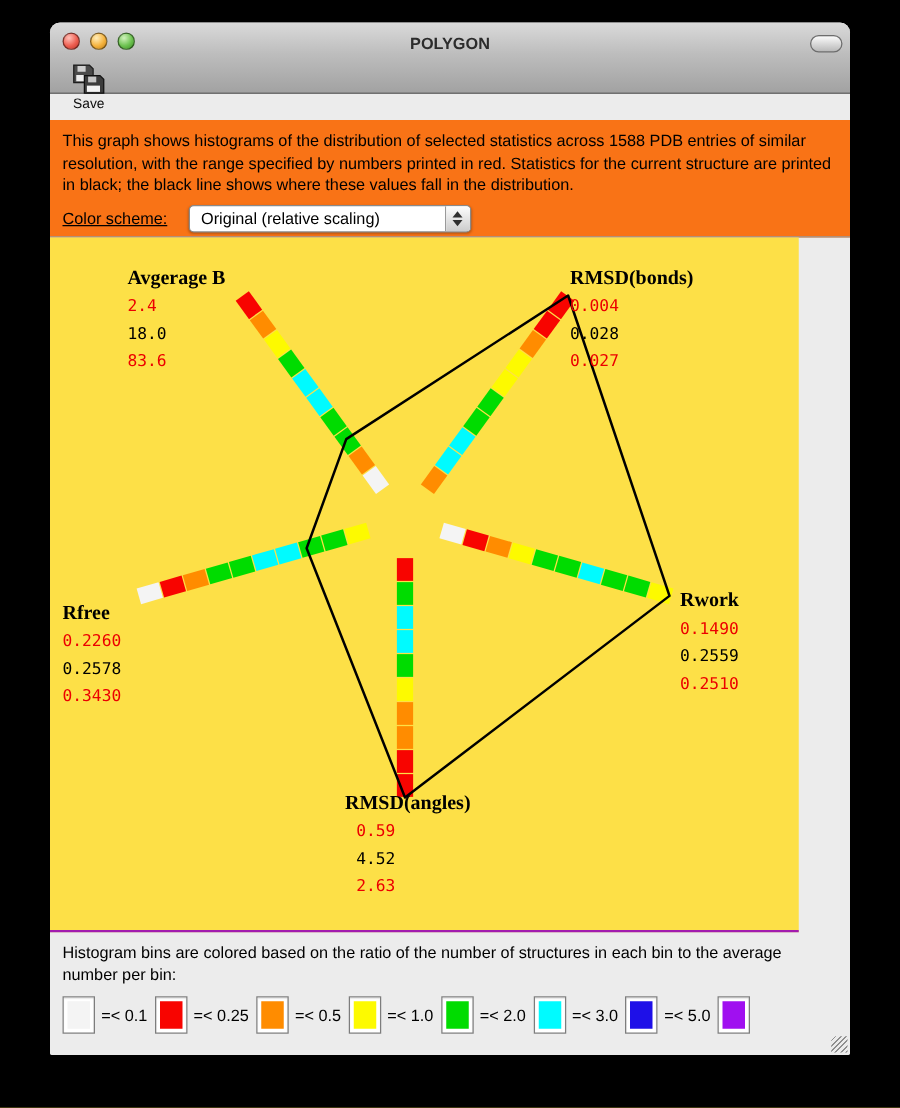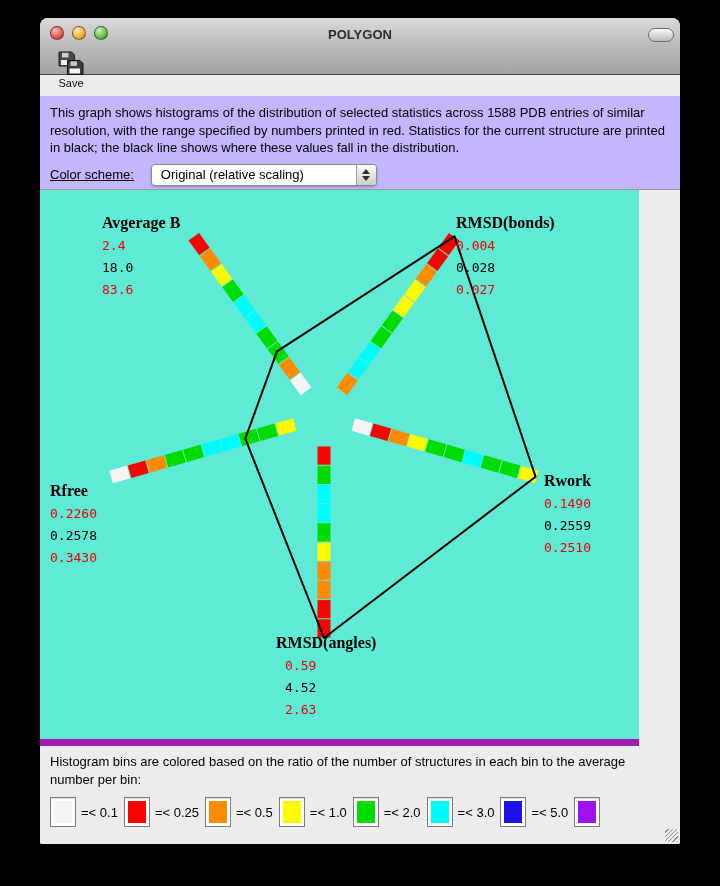--- a/index.html
+++ b/index.html
@@ -19,37 +19,37 @@
   .tl.green{background:radial-gradient(circle at 35% 28%,#d2f3bd,#6cc250 55%,#3c8d22);}
   .title{position:absolute;left:0;right:0;top:9px;text-align:center;
     font-size:13px;font-weight:bold;color:#2c2c2c;}
   .pill{position:absolute;right:6px;top:10px;width:26px;height:14px;border-radius:8px;
     background:linear-gradient(#fbfbfb,#b9b9b9);border:1px solid #6d6d6d;box-sizing:border-box;}
   .toolbar{position:absolute;left:0;right:0;top:30px;height:47px;padding-left:29px;}
   .save-btn{position:absolute;left:8px;top:3px;width:46px;text-align:center;cursor:default;}
   .save-btn svg{display:block;margin:0 auto;}
   .save-label{font-size:11px;color:#0c0c0c;display:block;margin-top:1px;}
   
-  .desc-panel{position:absolute;top:78px;left:0;width:640px;height:94px;background:#c4b5fd;
+  .desc-panel{position:absolute;top:78px;left:0;width:640px;height:94px;background:#f97316;
     padding:8px 10px;box-sizing:border-box;border-bottom:1px solid #9b9b9b;}
   .desc-text{margin:0;font-size:13px;line-height:17.5px;color:#000;}
   .scheme-row{margin-top:7px;display:flex;align-items:center;}
   .scheme-label{font-size:13px;color:#000;text-decoration:underline;}
   .dropdown{margin-left:17px;width:226px;height:22px;background:#fff;border:1px solid #8a8a8a;
     border-radius:4px;position:relative;box-shadow:0 1px 2px rgba(0,0,0,.25);
     font-size:13px;line-height:20px;padding-left:9px;box-sizing:border-box;color:#000;}
   .dd-arrows{position:absolute;right:0;top:0;bottom:0;width:19px;border-left:1px solid #9a9a9a;
     background:linear-gradient(#fdfdfd,#cccccc);border-radius:0 3px 3px 0;
     display:flex;flex-direction:column;align-items:center;justify-content:center;gap:2px;}
   .dd-arrows i{display:block;width:0;height:0;border-left:4px solid transparent;border-right:4px solid transparent;}
   .dd-arrows .up{border-bottom:5px solid #2e2e2e;}
   .dd-arrows .down{border-top:5px solid #2e2e2e;}
   
-  .plot-panel{position:absolute;top:172px;left:0;width:599px;height:556px;background:#5eead4;
-    border-bottom:7px solid #a21caf;box-sizing:border-box;}
+  .plot-panel{position:absolute;top:172px;left:0;width:599px;height:556px;background:#fde047;
+    border-bottom:2px solid #a21caf;box-sizing:border-box;}
   #chart{position:absolute;left:0;top:0;width:640px;height:556px;}
   .axis-block{position:absolute;}
   .axis-title{font-family:"Liberation Serif",serif;font-weight:bold;font-size:16px;color:#000;white-space:nowrap;}
   .axis-vals{margin-top:3px;}
   .axis-val{font-family:"DejaVu Sans Mono","Liberation Mono",monospace;font-size:13px;line-height:22px;white-space:nowrap;}
   .val-red{color:#ec0000;}
   .val-black{color:#000;}
   .pos-0{left:62px;top:24px;}
   .pos-1{left:416px;top:24px;}
   .pos-2{left:504px;top:282px;}

